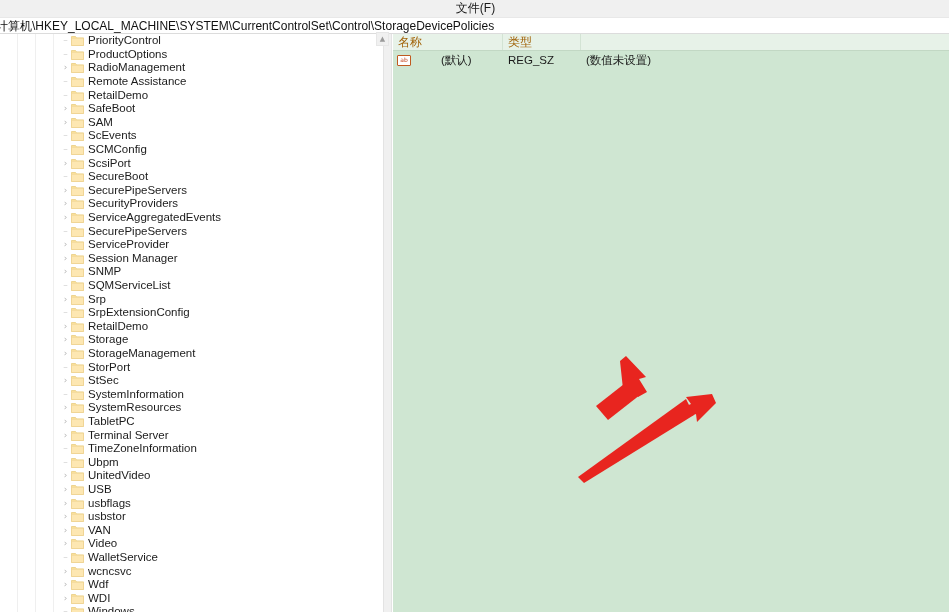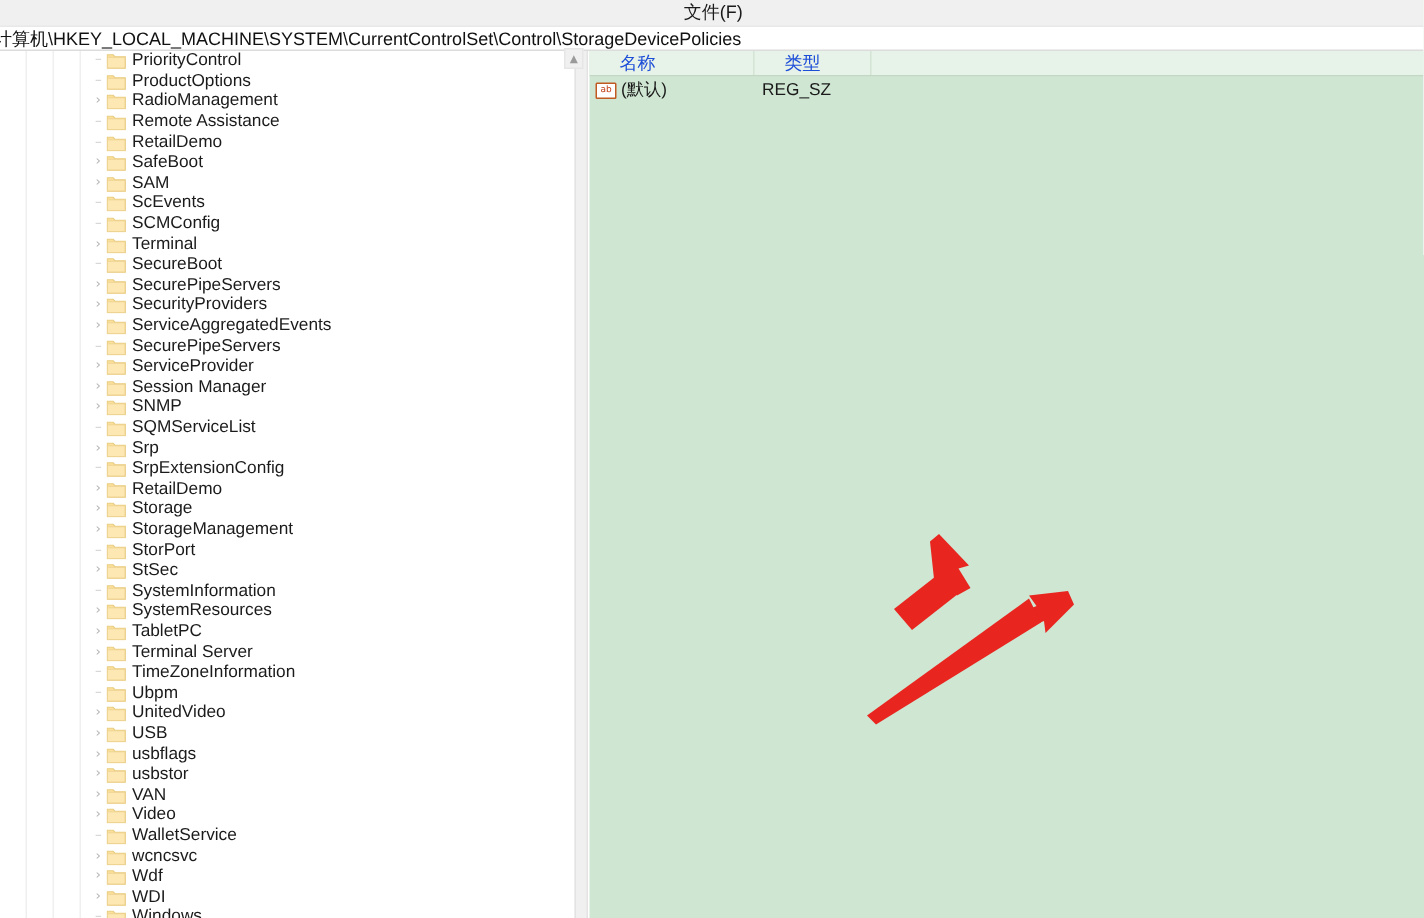--- a/index.html
+++ b/index.html
@@ -150,23 +150,23 @@
     position: absolute;
     left: 0; top: 0;
     width: 556px; height: 17px;
     background: #e7f2e8;
     border-bottom: 1px solid #c2d8c4;
     box-sizing: border-box;
     display: flex;
   }
   .col-head {
     font-size: 12px;
-    color: #1d4ed8;
+    color: #a16207;
     line-height: 16px;
-    padding-left: 20px;
+    padding-left: 5px;
     box-sizing: border-box;
     border-right: 1px solid #d3e3d4;
     white-space: nowrap;
   }
   .col-name { width: 110px; }
   .col-type { width: 78px; }
   .col-data { width: 368px; border-right: none; }
 
   .list-row {
     position: absolute;
@@ -176,20 +176,21 @@
     align-items: center;
     font-size: 11.5px;
     color: #1a1a1a;
     white-space: nowrap;
   }
   .cell {
     box-sizing: border-box;
     padding-left: 5px;
     line-height: 14px;
     overflow: hidden;
+    gap: 27px;
   }
   .cell.name { width: 110px; display: flex; align-items: center; padding-left: 4px; }
   .cell.type { width: 78px; }
   .cell.data { width: 368px; }
   .ab-icon {
     width: 12px; height: 9px;
     margin-right: 3px;
     background: #ffffff;
     border: 1px solid #c05a20;
     border-radius: 1px;
@@ -322,21 +323,21 @@
           <span class="tree-label">SCMConfig</span>
         </div>
         <div class="tree-row" style="position: absolute; top: 122.4px; width: 370px;">
           <span class="chev">›</span>
           <span class="folder">
             <svg width="13" height="11" viewBox="0 0 13 11">
               <path d="M0.5 1.5 h4 l1.2 1.4 h6.8 v7.6 h-12 z" fill="#fbe09a" stroke="#e9cd82" stroke-width="0.8"></path>
               <rect x="0.7" y="3.2" width="11.6" height="7.1" fill="#fde7b2" stroke="#eed392" stroke-width="0.6"></rect>
             </svg>
           </span>
-          <span class="tree-label">Terminal</span>
+          <span class="tree-label">ScsiPort</span>
         </div>
         <div class="tree-row" style="position: absolute; top: 136px; width: 370px;">
           <span class="chev leaf">–</span>
           <span class="folder">
             <svg width="13" height="11" viewBox="0 0 13 11">
               <path d="M0.5 1.5 h4 l1.2 1.4 h6.8 v7.6 h-12 z" fill="#fbe09a" stroke="#e9cd82" stroke-width="0.8"></path>
               <rect x="0.7" y="3.2" width="11.6" height="7.1" fill="#fde7b2" stroke="#eed392" stroke-width="0.6"></rect>
             </svg>
           </span>
           <span class="tree-label">SecureBoot</span>
@@ -672,20 +673,21 @@
       <div class="col-head col-name">名称</div>
       <div class="col-head col-type">类型</div>
     </div>
 
     <div class="list-row" style="top:19px;">
       <div class="cell name">
         <span class="ab-icon">ab</span>
         <span>(默认)</span>
       </div>
       <div class="cell type">REG_SZ</div>
+      <div class="cell data">(数值未设置)</div>
     </div>
 
   </div>
 </div>
 
 <svg id="arrows" viewBox="0 0 949 612">
 
   <g>
     <polygon points="626,356 646,377 639,379 647,392 638,397 630,384 623,389 620,361" fill="#e8251f"></polygon>
     <polygon points="596,406 633,377 645,391 608,420" fill="#e8251f"></polygon>

